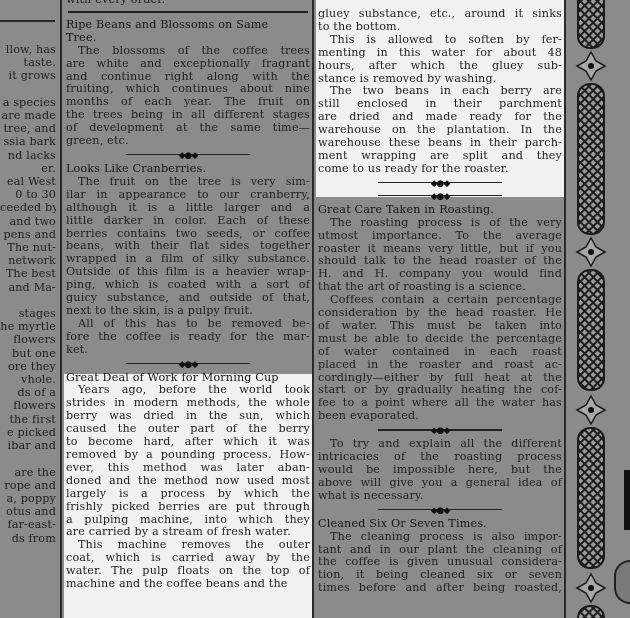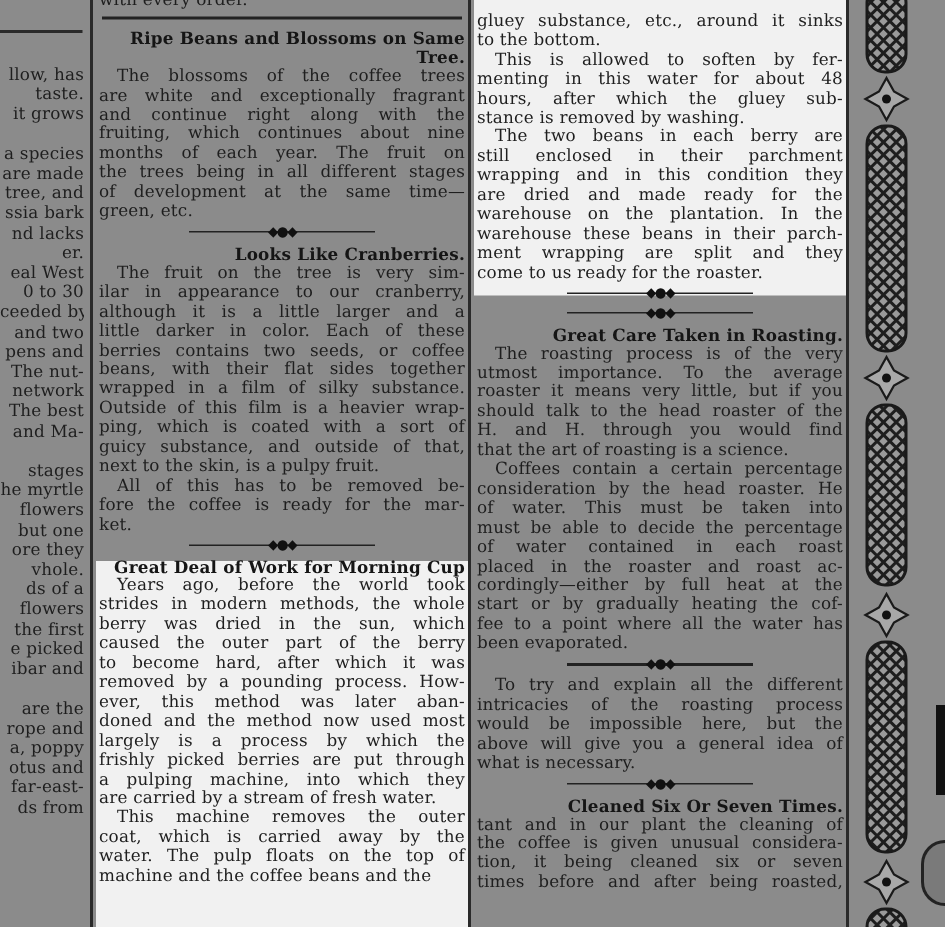--- a/index.html
+++ b/index.html
@@ -8,21 +8,21 @@
     background:#8a8a8a;
     font-family:"DejaVu Serif", serif;
     color:#1e1e1e;
   }
   .page { position:absolute; inset:0; background:#8b8b8b; }
   .col { position:absolute; font-size:11.2px; line-height:12.9px; letter-spacing:0.15px; }
   .col p { margin:0; text-align:justify; }
   .line { display:block; white-space:nowrap; text-align:justify; text-align-last:justify; }
   .line.last { text-align-last:left; }
   .indent { padding-left:12px; }
-  .hd { font-weight:bold; text-align:right; display:block; white-space:nowrap; color:#151515; }
+  .hd { font-weight:normal; text-align:left; display:block; white-space:nowrap; color:#151515; }
   .rule-v { position:absolute; width:2px; background:#2a2a2a; }
   .rule-h { position:absolute; height:2px; background:#2a2a2a; }
   .dash { position:relative; height:10px; margin:2px 0 3px; }
   .dash .bar { position:absolute; left:50%; transform:translateX(-50%); top:4px; width:124px; height:1.5px; background:#222; }
   .dash .dots { position:absolute; left:50%; transform:translateX(-50%); top:0; font-size:9px; line-height:10px; color:#111; letter-spacing:-1px; }
   .hl { position:absolute; background:#f1f1f1; }
   .leftcol .line { text-align:center; text-align-last:right; }
   .border-orn { position:absolute; left:572px; top:0; width:38px; height:618px; }
 </style>
 </head>
@@ -159,21 +159,20 @@
         </p>
         <p>
           <span class="line indent">This is allowed to soften by fer-</span>
           <span class="line">menting in this water for about 48</span>
           <span class="line">hours, after which the gluey sub-</span>
           <span class="line last">stance is removed by washing.</span>
         </p>
         <p>
           <span class="line indent">The two beans in each berry are</span>
           <span class="line">still enclosed in their parchment</span>
-          <span class="line">wrapping and in this condition they</span>
           <span class="line">are dried and made ready for the</span>
           <span class="line">warehouse on the plantation. In the</span>
           <span class="line">warehouse these beans in their parch-</span>
           <span class="line">ment wrapping are split and they</span>
           <span class="line last">come to us ready for the roaster.</span>
         </p>
       </div>
       <div>
         <div class="dash">
           <div class="bar"></div>
@@ -182,21 +181,21 @@
         <div class="dash">
           <div class="bar"></div>
           <div class="dots">◆●◆</div>
         </div>
         <span class="hd">Great Care Taken in Roasting.</span>
         <p>
           <span class="line indent">The roasting process is of the very</span>
           <span class="line">utmost importance. To the average</span>
           <span class="line">roaster it means very little, but if you</span>
           <span class="line">should talk to the head roaster of the</span>
-          <span class="line">H. and H. through you would find</span>
+          <span class="line">H. and H. company you would find</span>
           <span class="line last">that the art of roasting is a science.</span>
         </p>
         <p>
           <span class="line indent">Coffees contain a certain percentage</span>
           <span class="line">consideration by the head roaster. He</span>
           <span class="line">of water. This must be taken into</span>
           <span class="line">must be able to decide the percentage</span>
           <span class="line">of water contained in each roast</span>
           <span class="line">placed in the roaster and roast ac-</span>
           <span class="line">cordingly—either by full heat at the</span>
@@ -218,20 +217,21 @@
           <span class="line last">what is necessary.</span>
         </p>
       </div>
       <div>
         <div class="dash">
           <div class="bar"></div>
           <div class="dots">◆●◆</div>
         </div>
         <span class="hd">Cleaned Six Or Seven Times.</span>
         <p>
+          <span class="line indent">The cleaning process is also impor-</span>
           <span class="line">tant and in our plant the cleaning of</span>
           <span class="line">the coffee is given unusual considera-</span>
           <span class="line">tion, it being cleaned six or seven</span>
           <span class="line">times before and after being roasted,</span>
         </p>
       </div>
     </div>
 
   <svg class="border-orn" viewBox="0 0 38 618" preserveAspectRatio="none">
     <defs>

